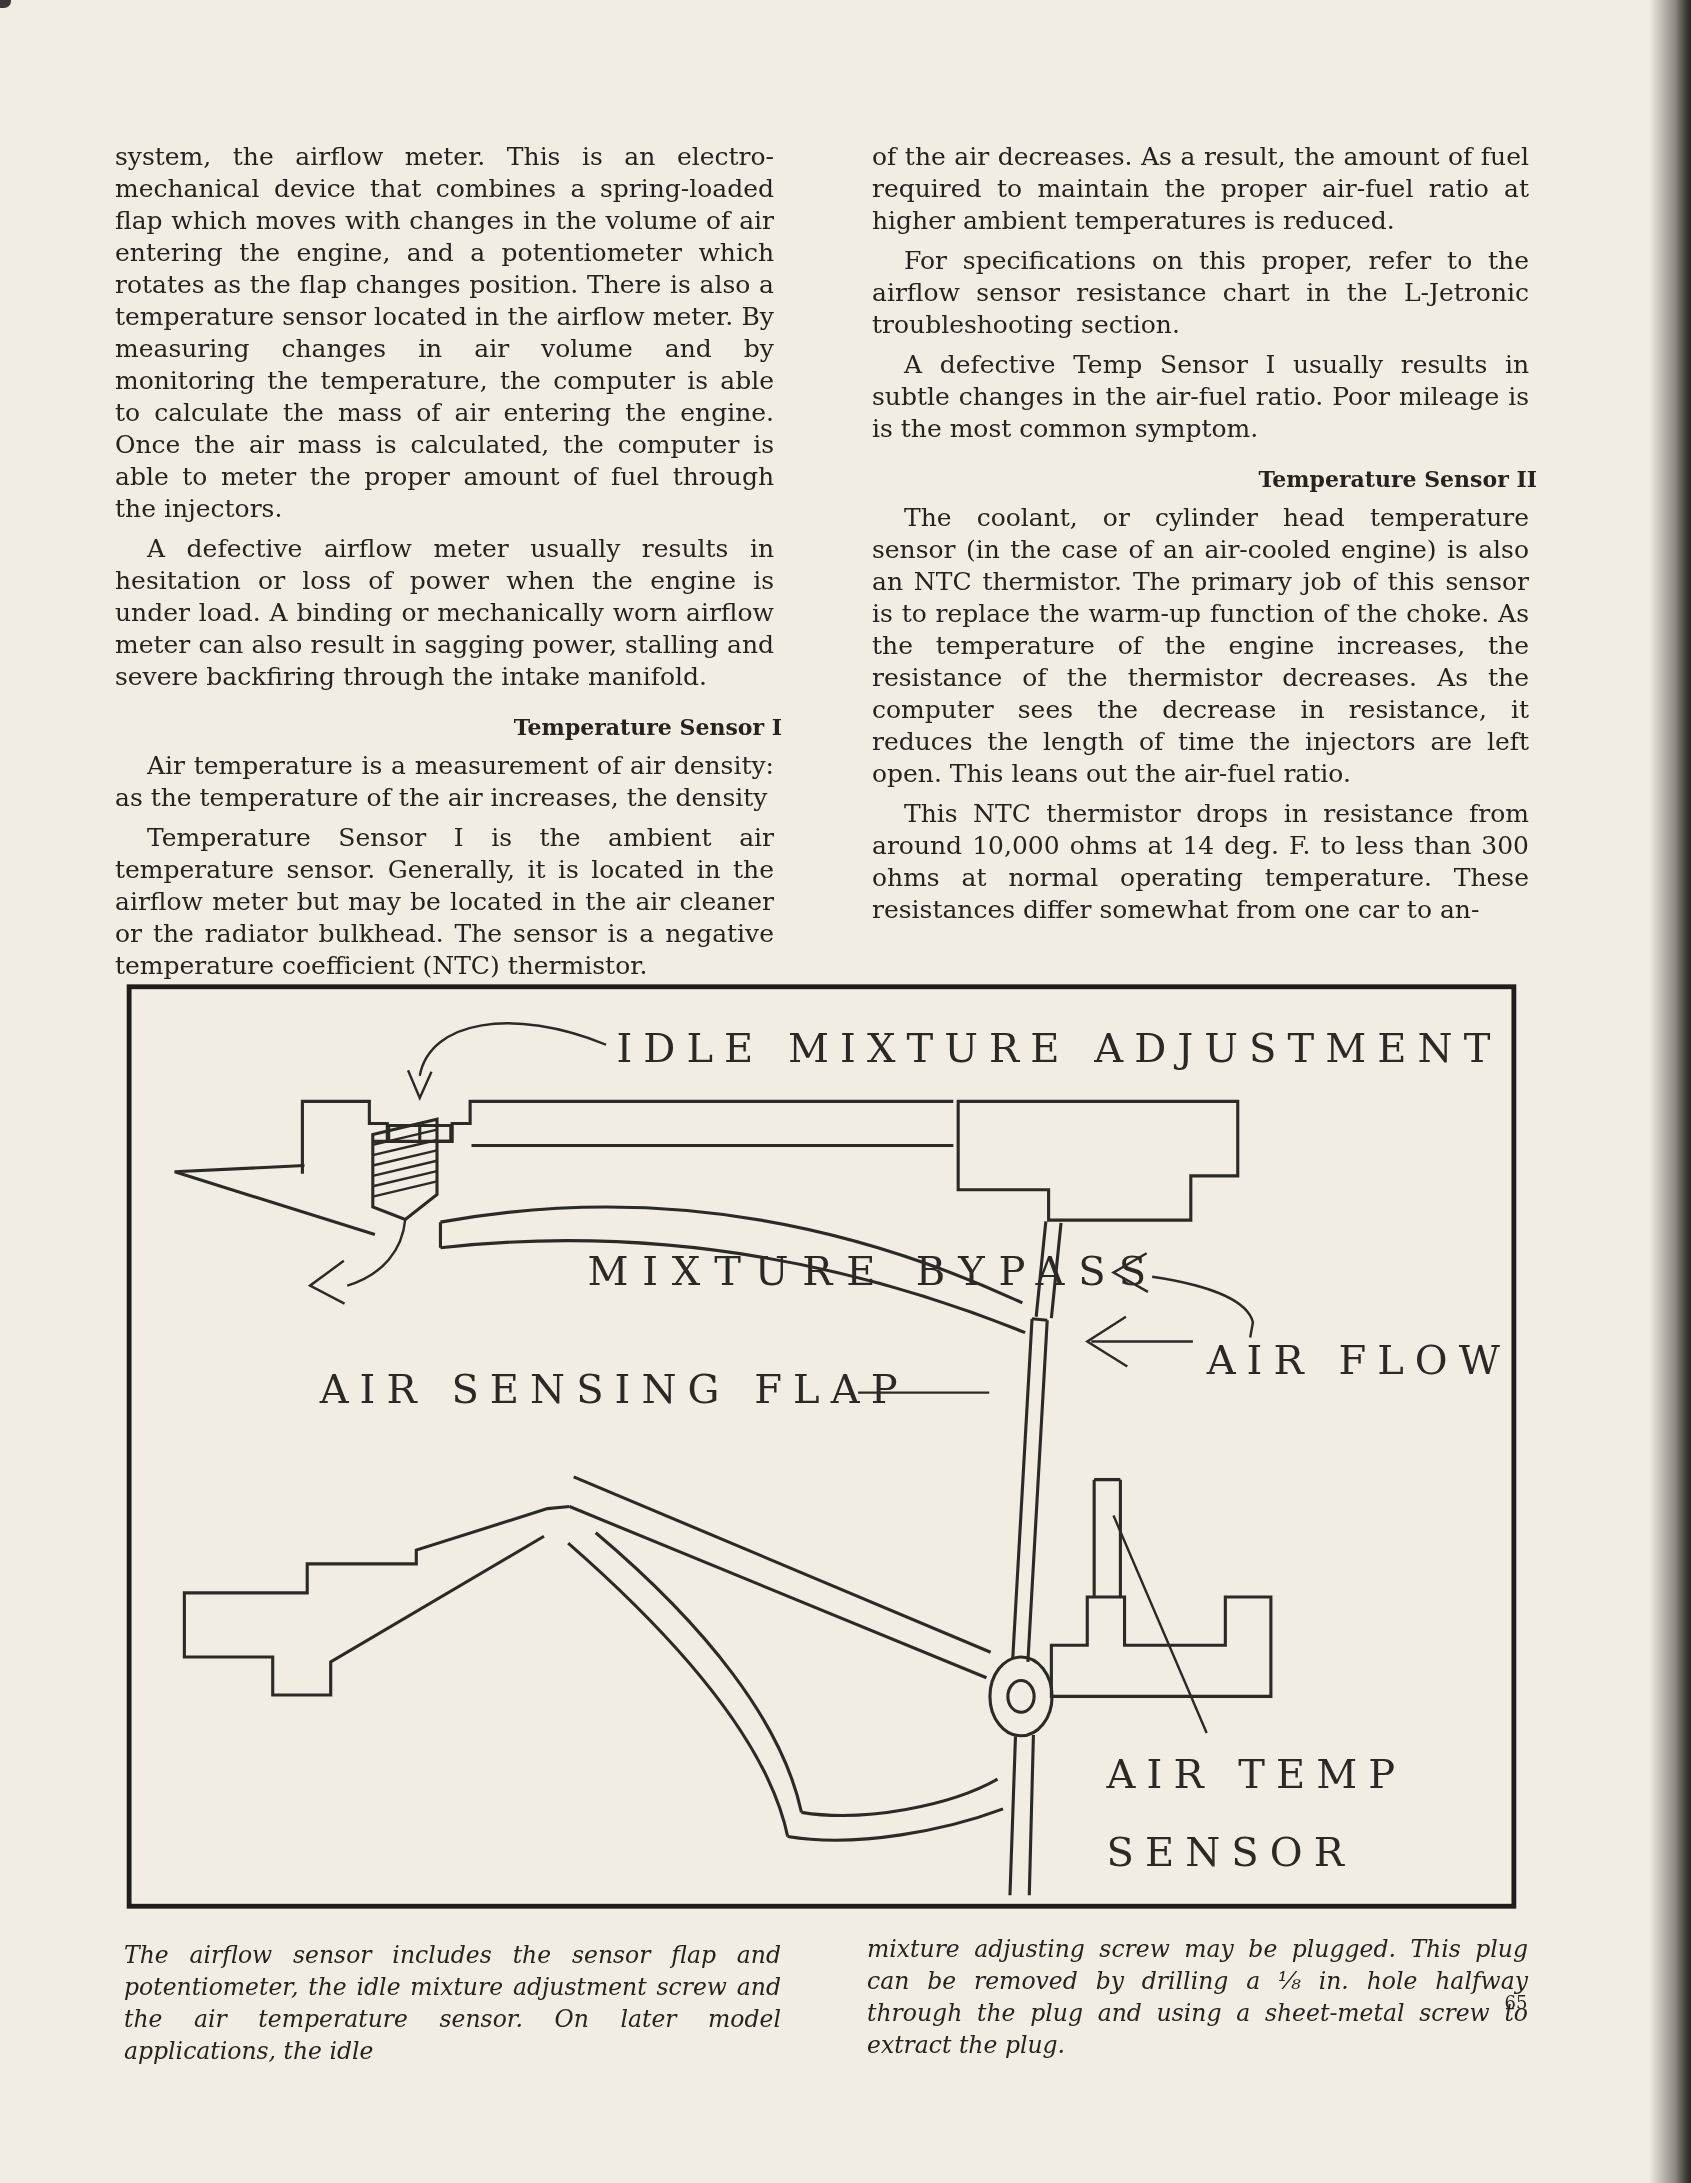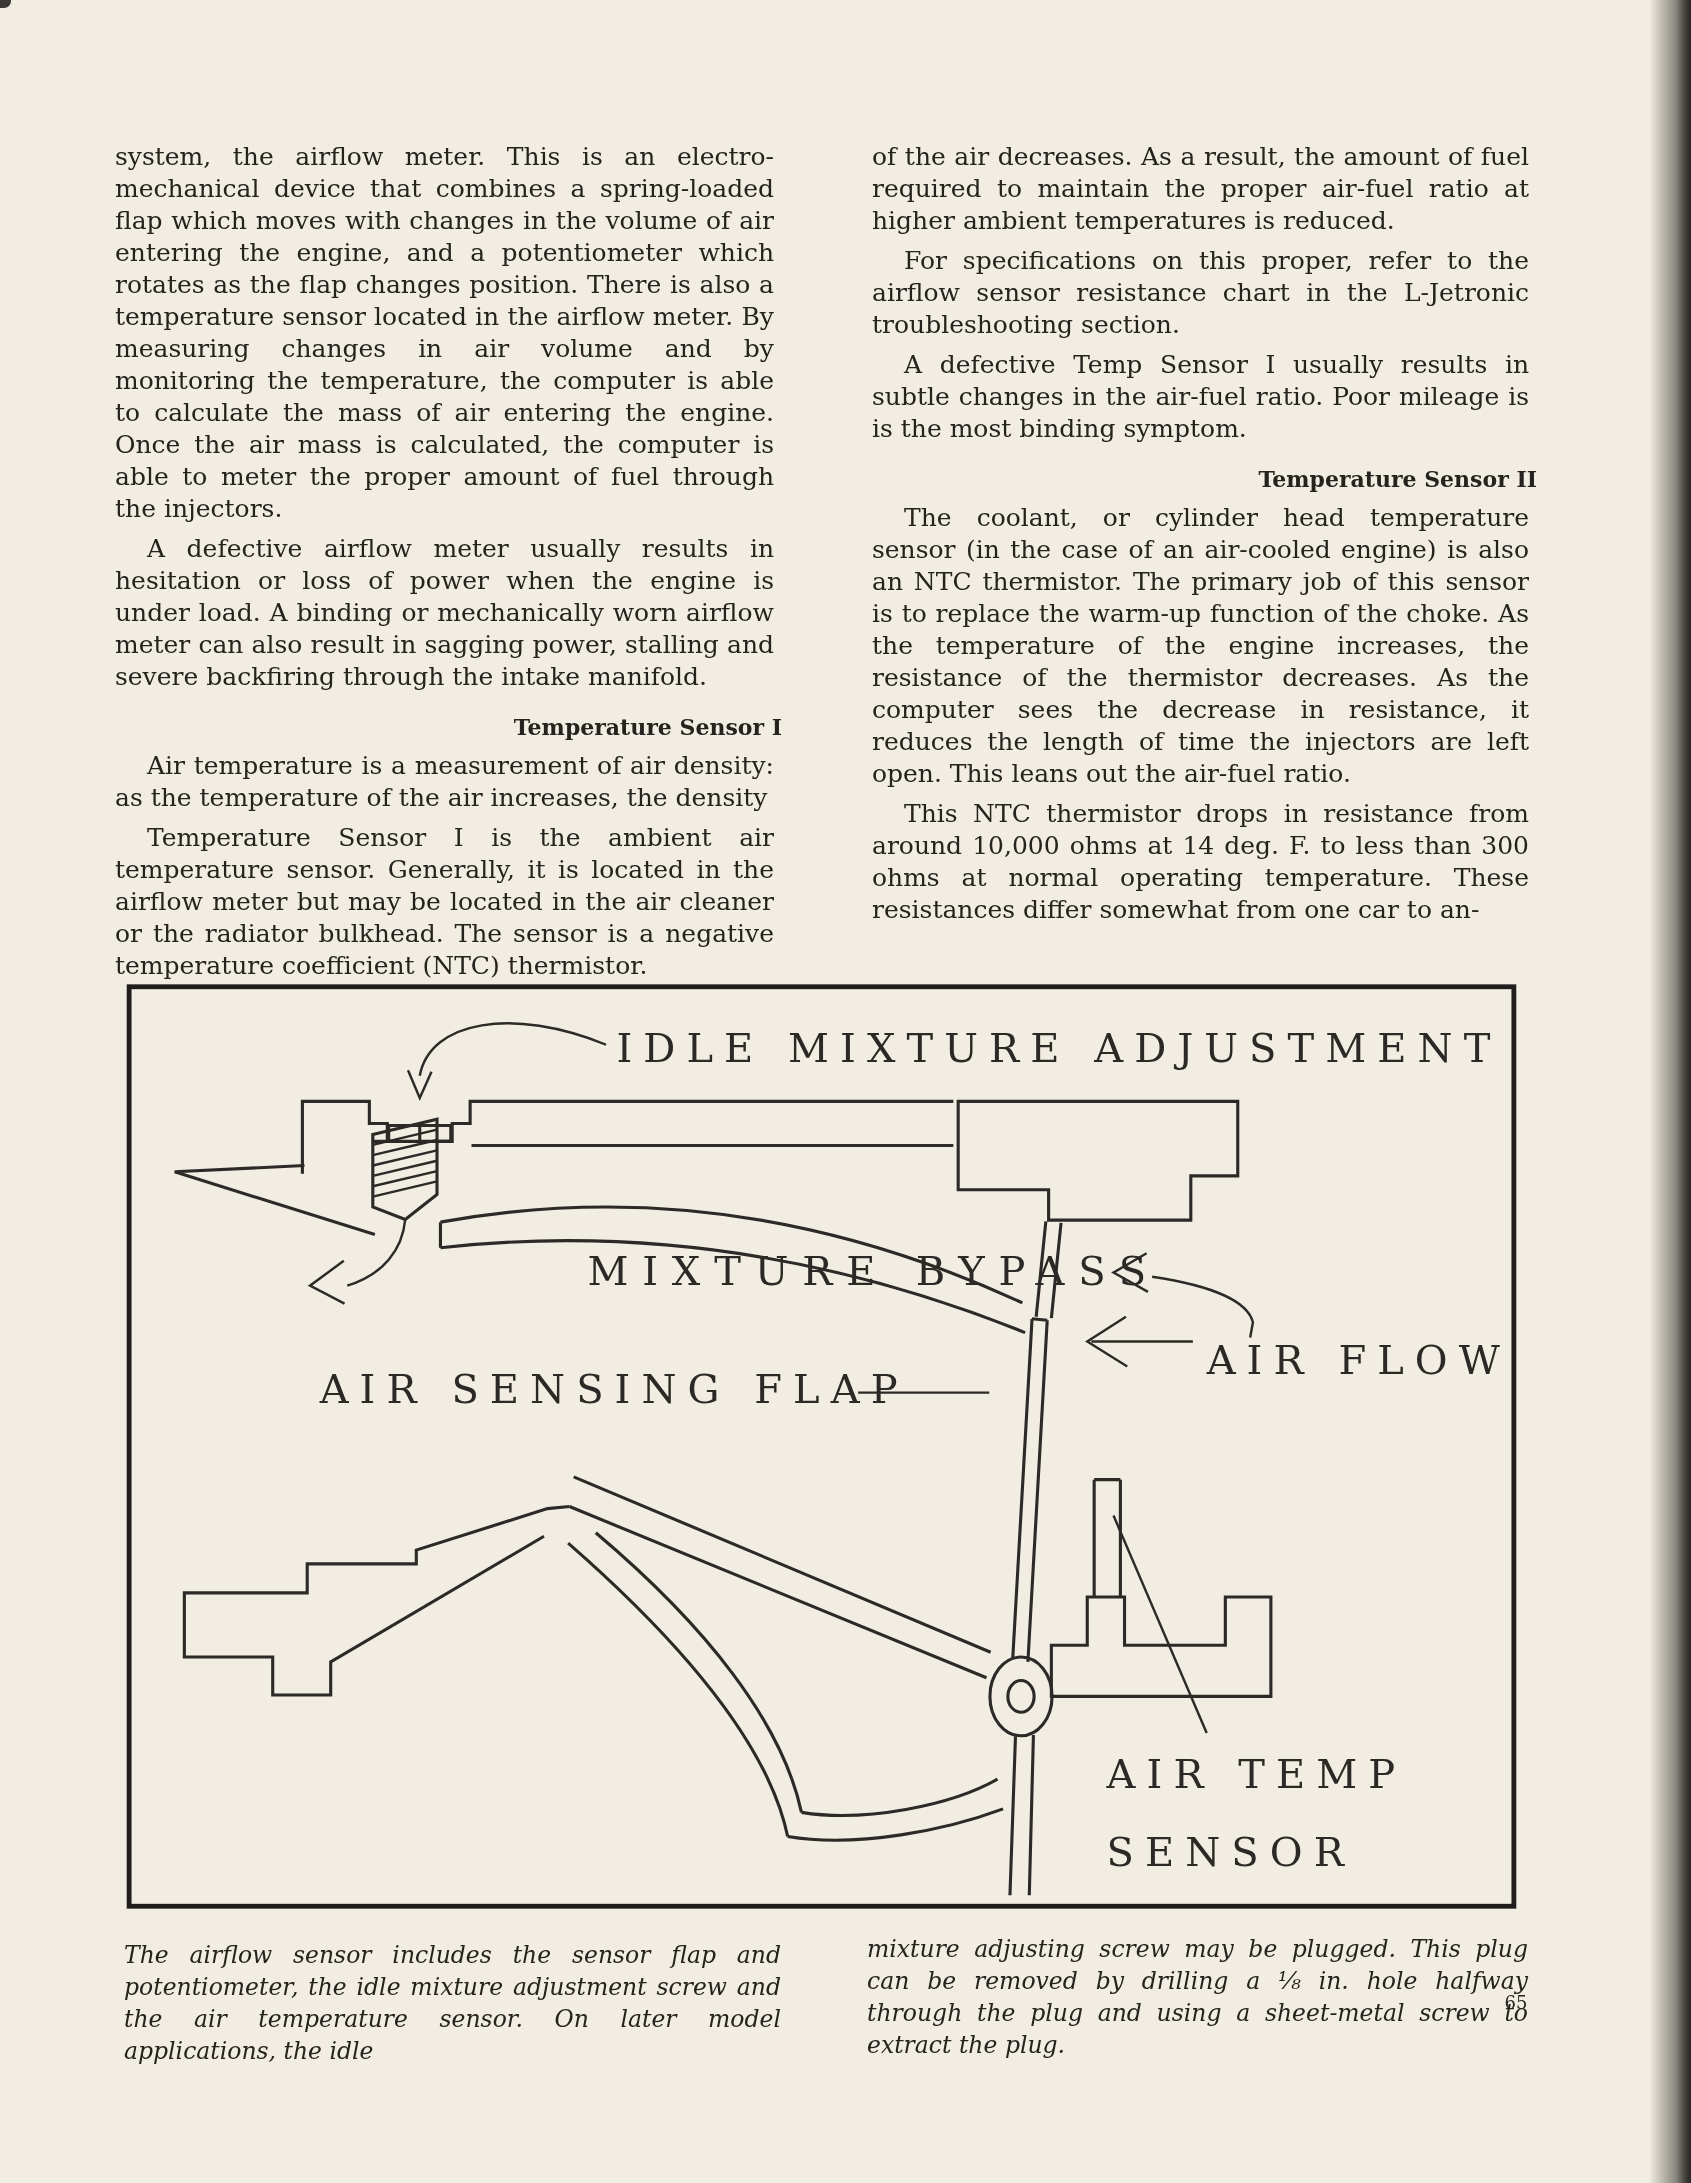--- a/index.html
+++ b/index.html
@@ -40,21 +40,21 @@
   <p>system, the airflow meter. This is an electro-mechanical device that combines a spring-loaded flap which moves with changes in the volume of air entering the engine, and a potentiometer which rotates as the flap changes position. There is also a temperature sensor located in the airflow meter. By measuring changes in air volume and by monitoring the temperature, the computer is able to calculate the mass of air entering the engine. Once the air mass is calculated, the computer is able to meter the proper amount of fuel through the injectors.</p>
   <p class="indent">A defective airflow meter usually results in hesitation or loss of power when the engine is under load. A binding or mechanically worn airflow meter can also result in sagging power, stalling and severe backfiring through the intake manifold.</p>
   <h3>Temperature Sensor I</h3>
   <p class="indent">Air temperature is a measurement of air density: as the temperature of the air increases, the density</p>
   <p class="indent">Temperature Sensor I is the ambient air temperature sensor. Generally, it is located in the airflow meter but may be located in the air cleaner or the radiator bulkhead. The sensor is a negative temperature coefficient (NTC) thermistor.</p>
 </div>
 
 <div class="col" id="right-col">
   <p>of the air decreases. As a result, the amount of fuel required to maintain the proper air-fuel ratio at higher ambient temperatures is reduced.</p>
   <p class="indent">For specifications on this proper, refer to the airflow sensor resistance chart in the L-Jetronic troubleshooting section.</p>
-  <p class="indent">A defective Temp Sensor I usually results in subtle changes in the air-fuel ratio. Poor mileage is is the most binding symptom.</p>
+  <p class="indent">A defective Temp Sensor I usually results in subtle changes in the air-fuel ratio. Poor mileage is is the most common symptom.</p>
   <h3>Temperature Sensor II</h3>
   <p class="indent">The coolant, or cylinder head temperature sensor (in the case of an air-cooled engine) is also an NTC thermistor. The primary job of this sensor is to replace the warm-up function of the choke. As the temperature of the engine increases, the resistance of the thermistor decreases. As the computer sees the decrease in resistance, it reduces the length of time the injectors are left open. This leans out the air-fuel ratio.</p>
   <p class="indent">This NTC thermistor drops in resistance from around 10,000 ohms at 14 deg. F. to less than 300 ohms at normal operating temperature. These resistances differ somewhat from one car to an-</p>
 </div>
 
 <div id="diagram-wrap">
 <svg width="1391" height="925" viewBox="0 0 2014 1340">
   <rect class="border" x="4" y="4" width="2006" height="1332"></rect>
 
   <text class="draft" x="710" y="113">IDLE MIXTURE ADJUSTMENT</text>

